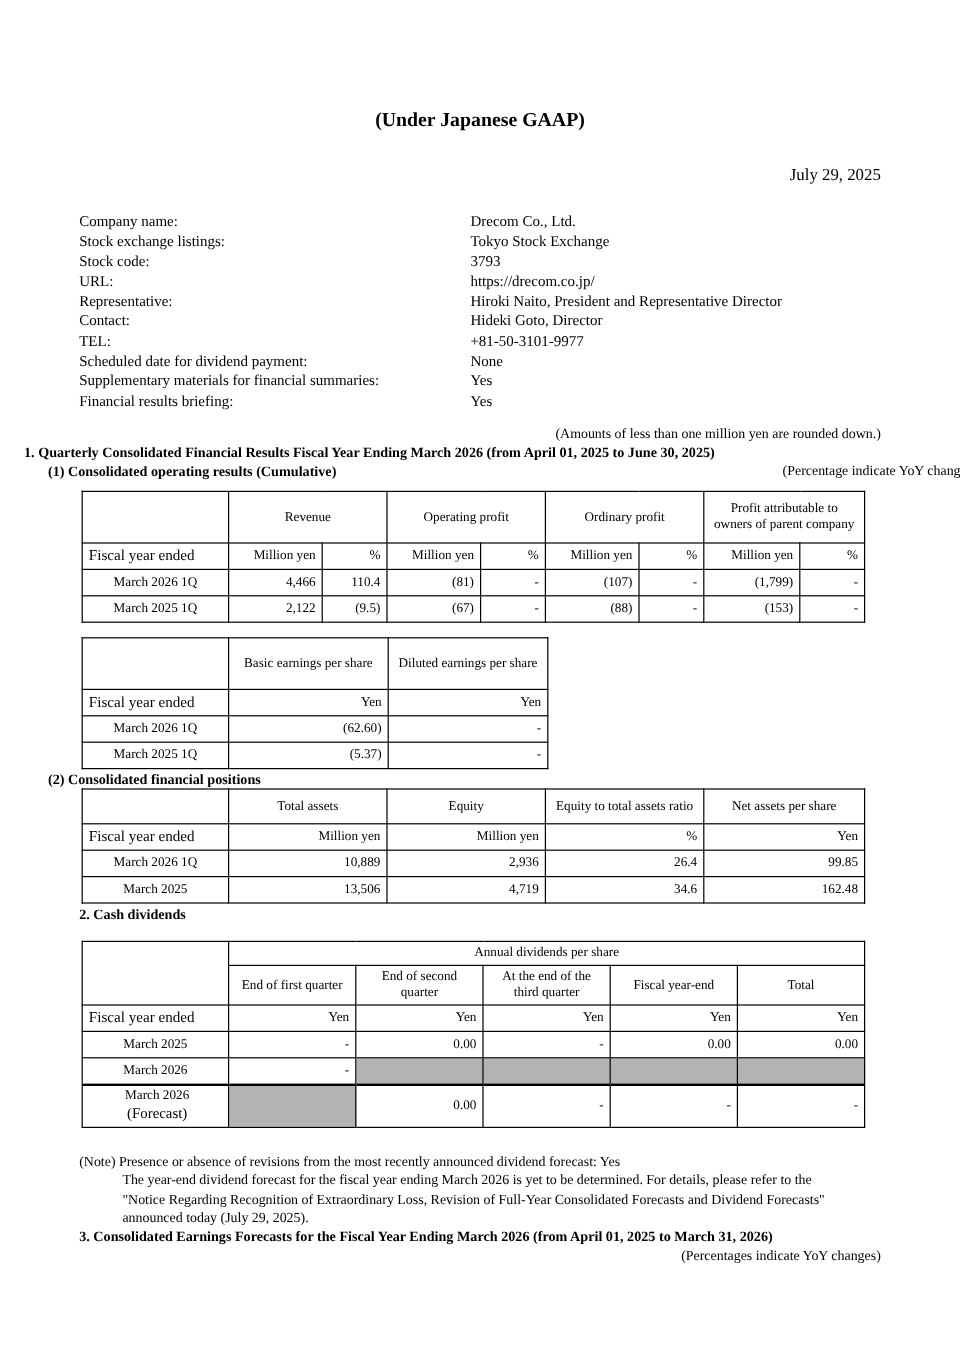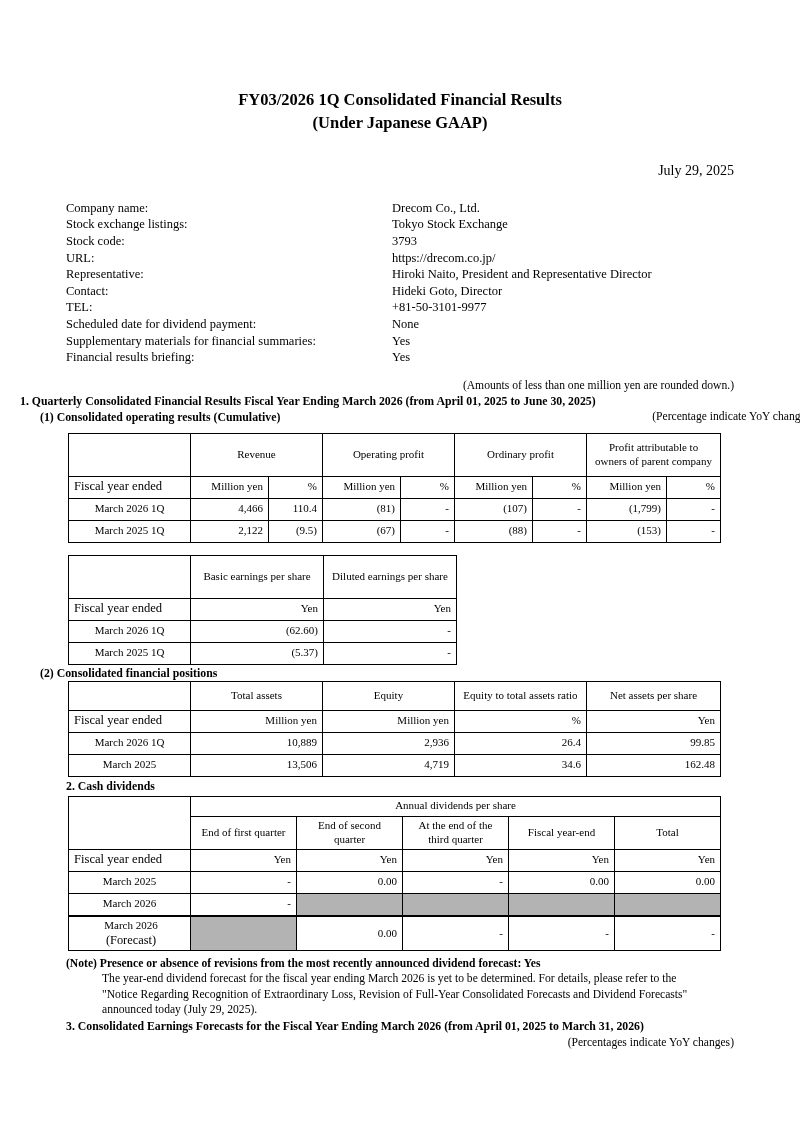--- a/index.html
+++ b/index.html
@@ -129,21 +129,20 @@
 
   .spacer-8 { height: 8px; }
   .spacer-12 { height: 12px; }
 </style>
 </head>
 <body>
 
 <div class="page">
 
   <div class="title-block">
-    <span class="title-line">FY03/2026 1Q Consolidated Financial Results</span>
     <span class="title-line">(Under Japanese GAAP)</span>
   </div>
 
   <div class="doc-date">July 29, 2025</div>
 
   <table class="info-table">
     <tbody>
       <tr>
         <td class="info-label">Company name:</td>
         <td>Drecom Co., Ltd.</td>
@@ -326,21 +325,21 @@
         <td class="rnum">4,719</td>
         <td class="rnum">34.6</td>
         <td class="rnum">162.48</td>
       </tr>
     </tbody>
   </table>
 
 
   <div class="sec-head" style="margin-left:66px;">2. Cash dividends</div>
 
-  <table class="fin" style="width:652px; margin-top:2px;">
+  <table class="fin" style="width:652px; margin-top:14px;">
     <colgroup>
       <col style="width:122px">
         <col style="width:106px">
         <col style="width:106px">
       <col style="width:106px">
         <col style="width:106px">
         <col style="width:106px">
     </colgroup>
     <tbody>
       <tr>
@@ -385,21 +384,21 @@
         </td>
         <td class="rnum shaded thick-top">&nbsp;</td>
         <td class="rnum thick-top">0.00</td>
         <td class="rnum thick-top">-</td>
         <td class="rnum thick-top">-</td>
         <td class="rnum thick-top">-</td>
       </tr>
     </tbody>
   </table>
 
-  <div class="para" style="margin-top:5px;font-weight:bold;">(Note) Presence or absence of revisions from the most recently announced dividend forecast: Yes</div>
+  <div class="para" style="margin-top:21px;">(Note) Presence or absence of revisions from the most recently announced dividend forecast: Yes</div>
   <div class="para indent-1">The year-end dividend forecast for the fiscal year ending March 2026 is yet to be determined. For details, please refer to the</div>
   <div class="para indent-1">"Notice Regarding Recognition of Extraordinary Loss, Revision of Full-Year Consolidated Forecasts and Dividend Forecasts"</div>
   <div class="para indent-1">announced today (July 29, 2025).</div>
 
   <div class="sec-head" style="margin-left:66px; margin-top:1px;">3. Consolidated Earnings Forecasts for the Fiscal Year Ending March 2026 (from April 01, 2025 to March 31, 2026)</div>
   <div class="note-right" style="margin-top:2px;">(Percentages indicate YoY changes)</div>
 
 </div>
 
 </body></html>

